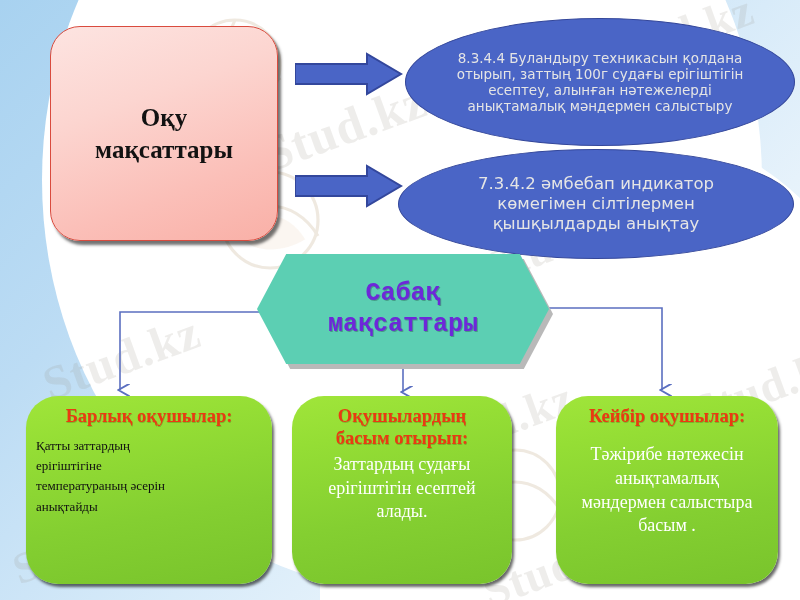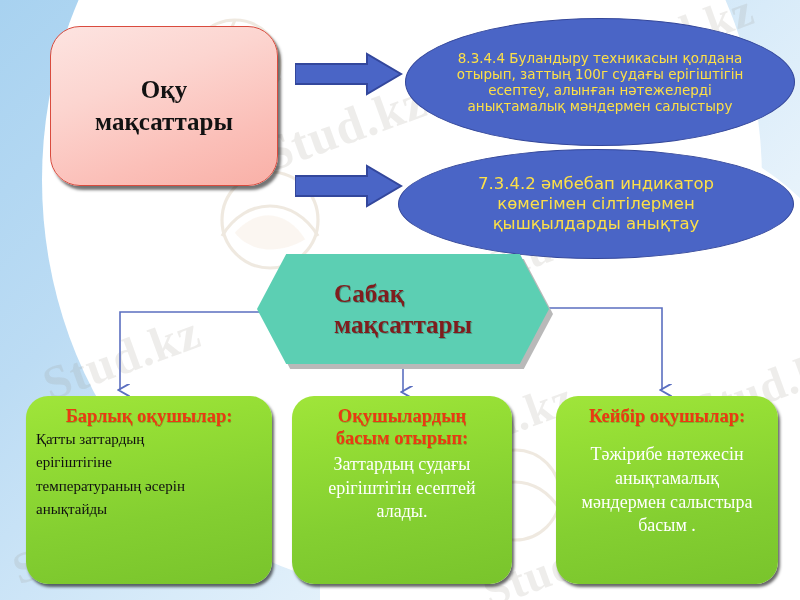--- a/index.html
+++ b/index.html
@@ -44,21 +44,21 @@
   .wm-flower {
     position: absolute;
     pointer-events: none;
     opacity: 0.30;
   }
 
   
   #pink-box {
     position: absolute;
     left: 50px; top: 26px;
-    width: 228px; height: 160px;
+    width: 228px; height: 215px;
     border: 1.5px solid #d94b3e;
     border-radius: 30px;
     background: linear-gradient(160deg, #fde4e1 0%, #fcd5d0 35%, #fbbfb8 72%, #f9b0a7 100%);
     box-shadow: 3px 4px 3px rgba(0,0,0,0.55);
     display: flex; align-items: center; justify-content: center;
   }
   #pink-box-label {
     text-align: center;
     font-size: 25px;
     font-weight: bold;
@@ -72,21 +72,21 @@
 
   
   .ellipse {
     position: absolute;
     border-radius: 50%;
     background: #4a65c6;
     border: 1px solid #34479a;
     display: flex; align-items: center; justify-content: center;
   }
   .ellipse p {
-    color: #fde047;
+    color: #e5e5e5;
     text-align: center;
     font-family: "DejaVu Sans", sans-serif;
     line-height: 1.2;
     padding: 0 42px;
   }
   #ellipse-1 { left: 405px; top: 18px; width: 390px; height: 128px; z-index: 3; }
   #ellipse-1 p { font-size: 13.5px; }
   #ellipse-2 { left: 398px; top: 149px; width: 396px; height: 110px; z-index: 4; }
   #ellipse-2 p { font-size: 16.5px; padding: 0 52px; }
 
@@ -102,59 +102,60 @@
   }
   #hexagon-shadow {
     position: absolute;
     left: 261px; top: 259px;
     width: 292px; height: 110px;
     background: #b9b9b9;
     clip-path: polygon(10% 0%, 90% 0%, 100% 50%, 90% 100%, 10% 100%, 0% 50%);
     z-index: 3;
   }
   #hexagon-label {
-    text-align: left;
+    text-align: center;
     font-size: 25px;
     font-weight: bold;
-    color: #7f1d1d;
+    color: #6d28d9;
     line-height: 1.26;
     white-space: pre-line;
     text-shadow: 1px 1px 0 rgba(0,0,0,0.25);
+    font-family: Liberation Mono, monospace;
   }
 
   
   #connectors { position: absolute; left: 0; top: 0; width: 800px; height: 600px; z-index: 2; }
 
   
   .green-box {
     position: absolute;
-    border-radius: 22px;
+    border-radius: 32px;
     background: linear-gradient(170deg, #a0e53a 0%, #95de35 22%, #84cf31 62%, #79c42c 100%);
     box-shadow: 2px 3px 3px rgba(0,0,0,0.6);
     z-index: 5;
     padding: 9px 10px 8px 10px;
     overflow: hidden;
   }
   #green-box-1 { left: 26px;  top: 396px; width: 246px; height: 188px; }
   #green-box-2 { left: 292px; top: 396px; width: 220px; height: 188px; }
   #green-box-3 { left: 556px; top: 396px; width: 222px; height: 188px; }
 
   .gb-head {
     font-weight: bold;
     color: #ea3a12;
     font-size: 18.5px;
     text-align: center;
     line-height: 1.2;
     white-space: pre-line;
     text-shadow: 0.5px 0.5px 0 rgba(0,0,0,0.18);
   }
   .gb-body-black {
-    margin-top: 1px;
+    margin-top: 9px;
     color: #101010;
-    font-size: 15px;
+    font-size: 13px;
     text-align: left;
     line-height: 1.55;
     white-space: pre-line;
   }
   .gb-body-white {
     margin-top: 4px;
     color: #ffffff;
     font-size: 18px;
     text-align: center;
     line-height: 1.3;

